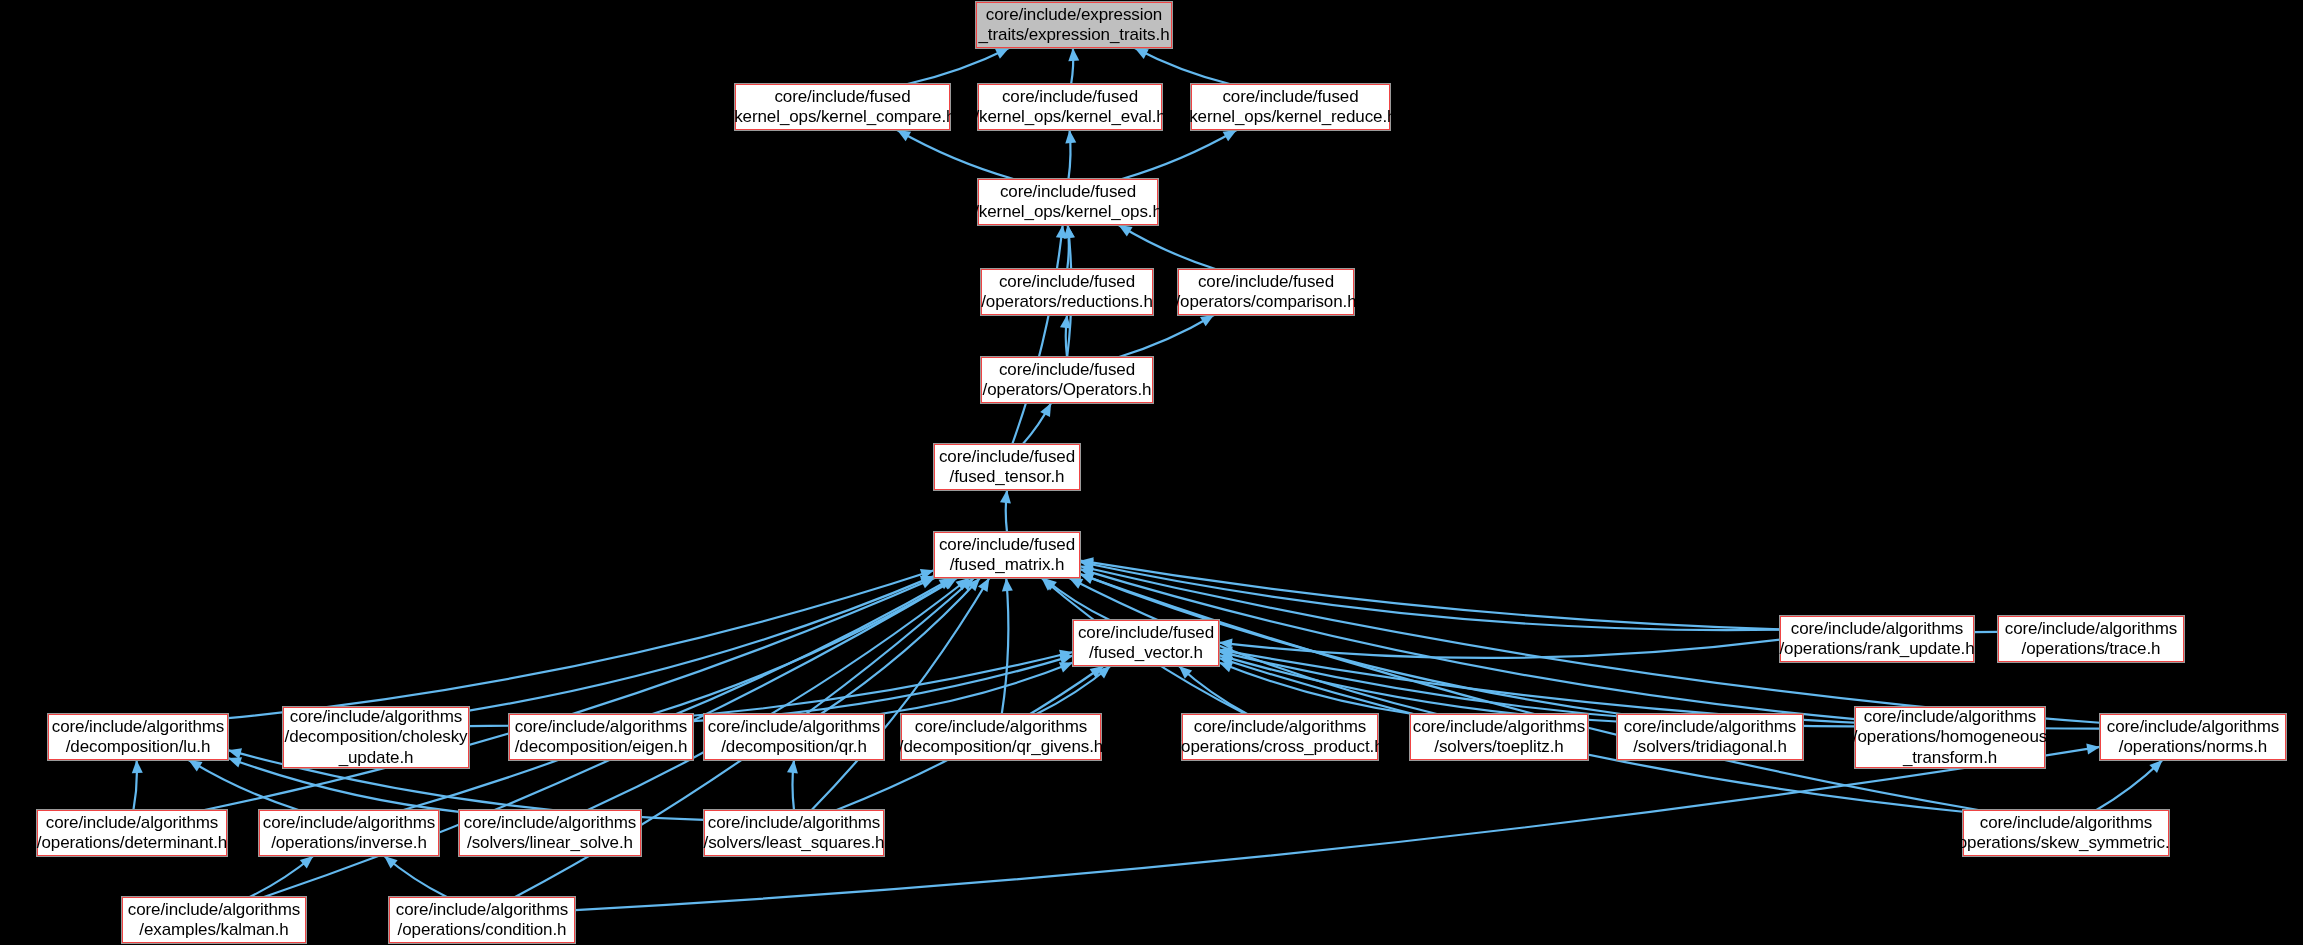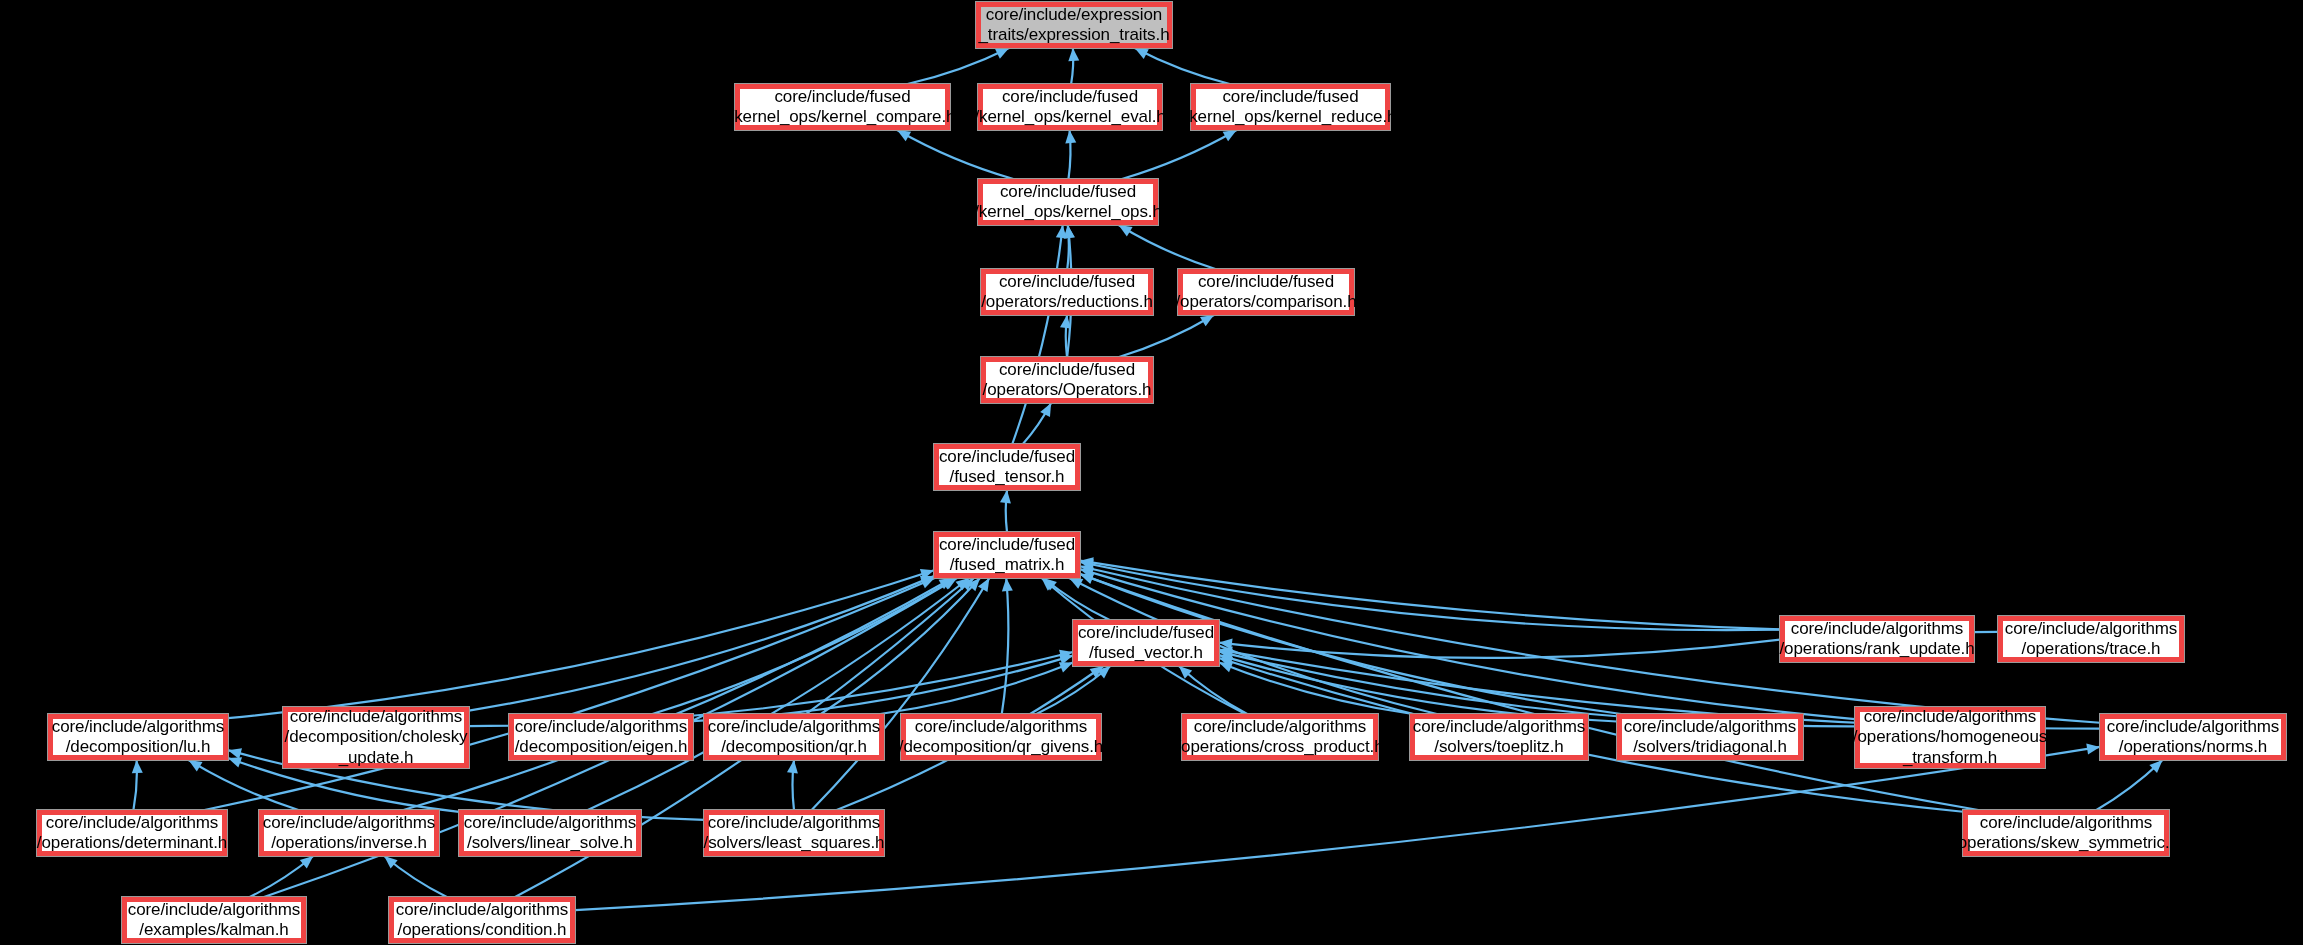--- a/index.html
+++ b/index.html
@@ -28,21 +28,21 @@
     stroke-width: 2.2;
   }
   .edge-head {
     fill: #63b8ee;
     stroke: none;
   }
   .node {
     position: absolute;
     box-sizing: border-box;
     background: #ffffff;
-    border: 5px solid #ef4444;
+    border: 1px solid #ef4444;
     box-shadow: 0 0 0 1px #9a9a9a;
     display: flex;
     align-items: center;
     justify-content: center;
     text-align: center;
     color: #000000;
     font-size: 17px;
     line-height: 1.18;
     letter-spacing: -0.1px;
     white-space: pre-line;

